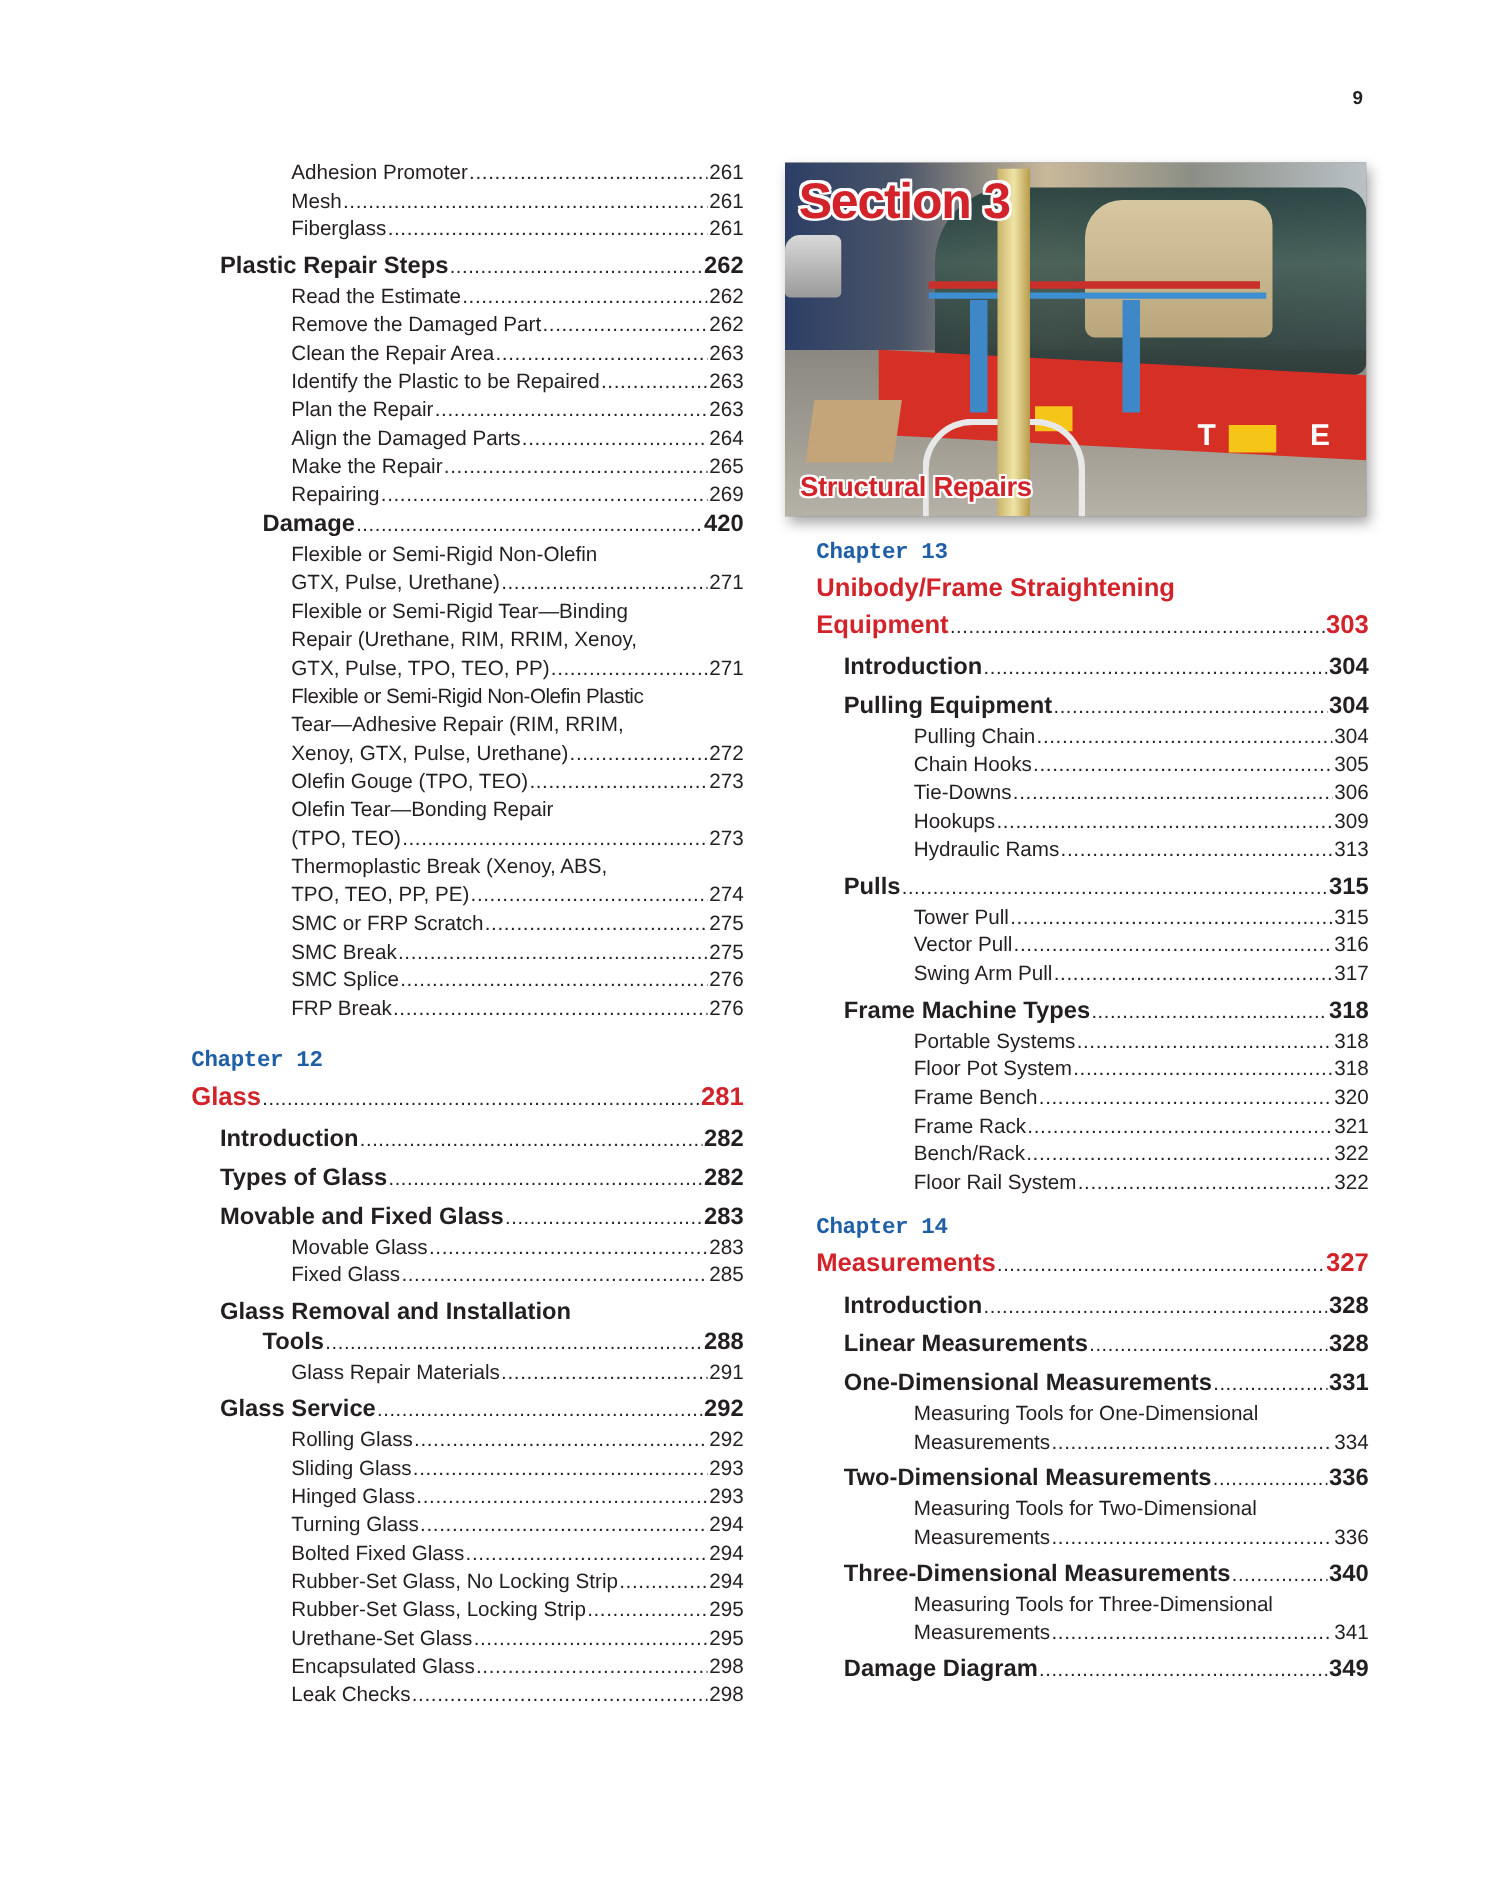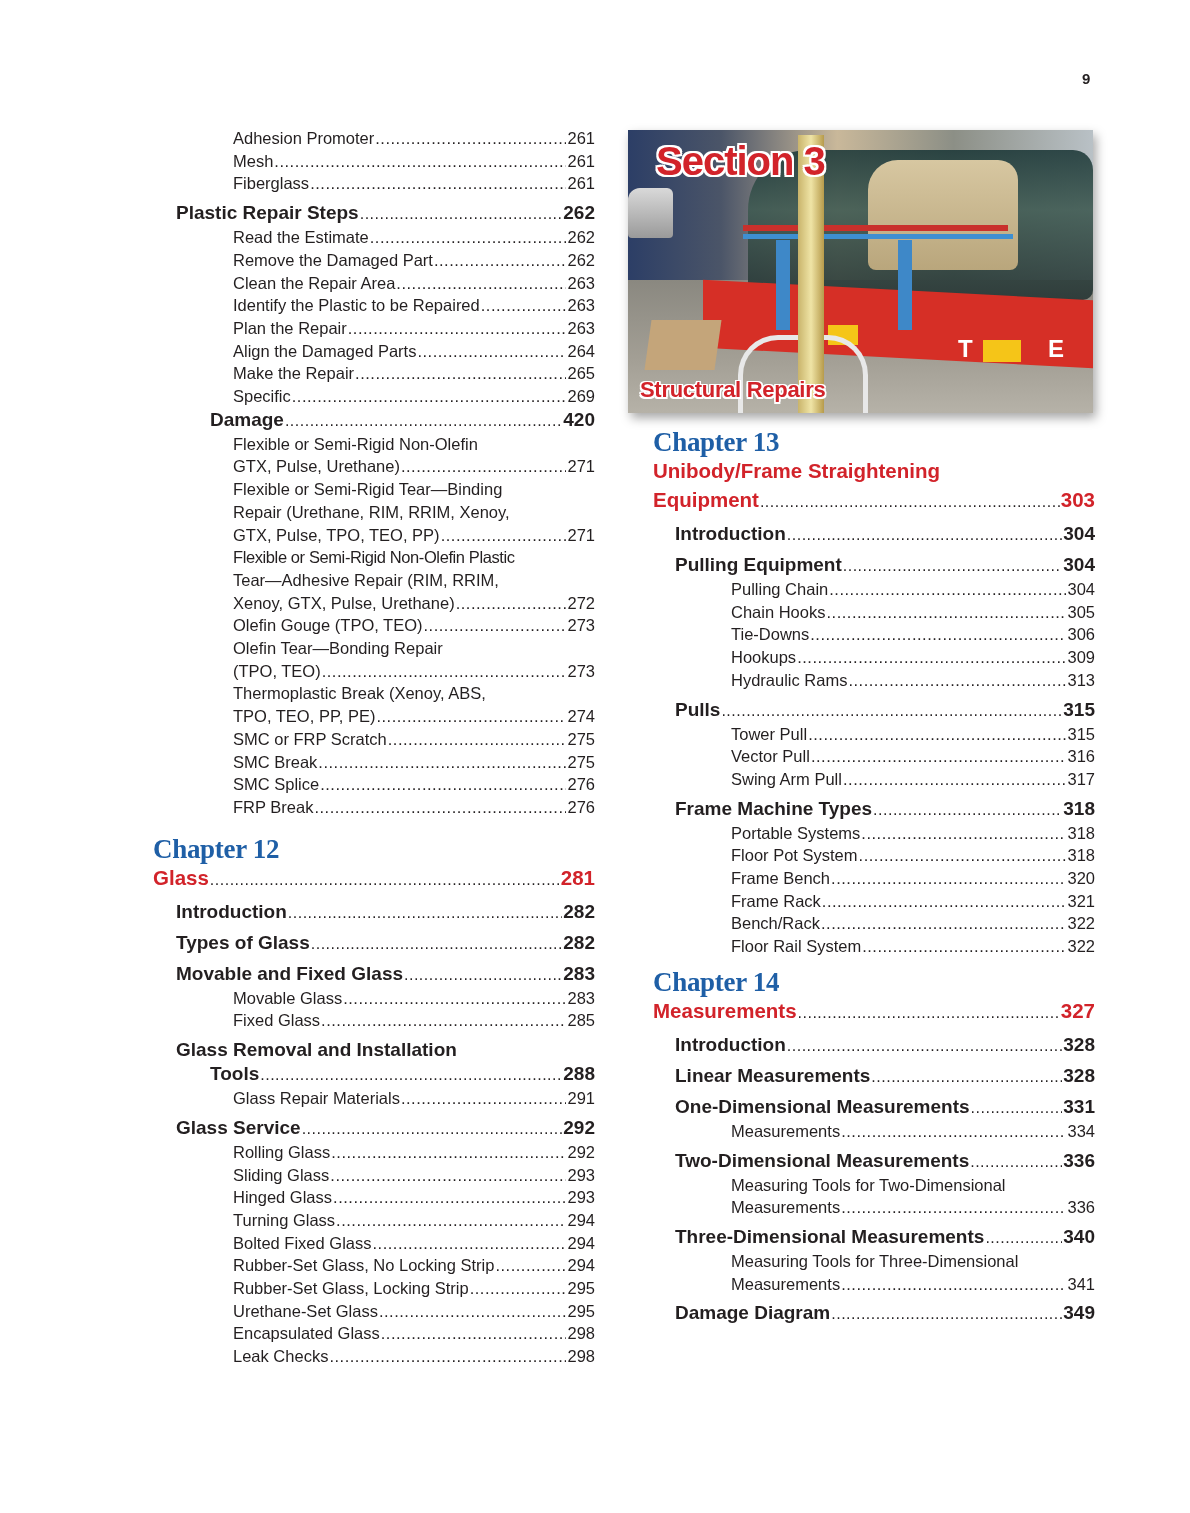--- a/index.html
+++ b/index.html
@@ -17,21 +17,21 @@
   .entry .p { flex:0 0 auto; }
 
   .lv3 { font-size:16.5px; line-height:22.7px; padding-left:80px; }
   .lv3 .d, .lv3 .p { font-size:16.5px; }
   .lv2 { font-size:19px; font-weight:bold; line-height:24px; padding-left:23px; margin-top:6px; }
   .lv2 .d { font-weight:normal; font-size:16px; }
   .lv2.cont { padding-left:57px; margin-top:0;justify-content:flex-end; }
   .lv2.nodots { display:block; }
   .ml { font-size:16.5px; line-height:22.7px; padding-left:80px; white-space:nowrap; }
 
-  .chapter { font-family:Liberation Serif, serif; font-weight:bold; color:#1f5fa6; font-size:27px; line-height:28px; margin-top:12px; letter-spacing:-0.3px; }
+  .chapter { font-family:Liberation Mono, monospace; font-weight:bold; color:#1f5fa6; font-size:18px; line-height:28px; margin-top:12px; letter-spacing:-0.3px; }
   .ch-title { color:#d2232a; font-size:20.5px; font-weight:bold; line-height:29px; }
   .ch-title .d { font-weight:normal; color:#231f20; font-size:16px; }
   .ch-title.plain { display:block; }
 
   .col-right .lv3, .col-right .ml { padding-left:78px; }
   .col-right .lv2 { padding-left:22px; }
 
   .photo { position:absolute; left:628px; top:130px; width:465px; height:283px; box-shadow:3px 5px 10px rgba(0,0,0,0.35); overflow:hidden;
     background:
       linear-gradient(180deg, rgba(60,70,80,0.0) 0%, rgba(0,0,0,0) 100%),
@@ -43,21 +43,21 @@
   .photo .bar-red { position:absolute; left:115px; top:95px; width:265px; height:6px; background:#c9302c; }
   .photo .bar-blue { position:absolute; left:115px; top:104px; width:270px; height:5px; background:#3e8fd1; }
   .photo .bench { position:absolute; left:75px; top:160px; width:390px; height:68px; background:#d62f26; transform:skewY(3deg); }
   .photo .bench-letter { position:absolute; color:#ffffff; font-weight:bold; font-size:24px; top:205px; }
   .photo .tower { position:absolute; left:170px; top:5px; width:26px; height:278px; background:linear-gradient(90deg,#c9b46b,#efe4a6,#b79b4b); }
   .photo .stand { position:absolute; width:14px; height:90px; background:#3e88c8; top:110px; }
   .photo .yellow { position:absolute; background:#f5c518; }
   .photo .box { position:absolute; left:20px; top:190px; width:70px; height:50px; background:#c4a57a; transform:skew(-8deg); }
   .photo .white-car { position:absolute; left:0; top:58px; width:45px; height:50px; background:linear-gradient(180deg,#d9d9d9,#9a9a9a); border-radius:12px 6px 4px 4px; }
   .photo .cart { position:absolute; left:110px; top:205px; width:120px; height:78px; border:5px solid #e8e8e8; border-radius:40px 40px 0 0; border-bottom:none; }
-  .photo .sec-label { position:absolute; left:28px; top:9px; font-size:40px; font-weight:bold; color:#d2232a; letter-spacing:-1px;
+  .photo .sec-label { position:absolute; left:11px; top:9px; font-size:40px; font-weight:bold; color:#d2232a; letter-spacing:-1px;
      text-shadow: -2px -2px 0 #fff, 2px -2px 0 #fff, -2px 2px 0 #fff, 2px 2px 0 #fff, 0 2px 0 #fff, 0 -2px 0 #fff, 2px 0 0 #fff, -2px 0 0 #fff; }
   .photo .sub-label { position:absolute; left:12px; top:247px; font-size:22px; font-weight:bold; color:#d2232a; letter-spacing:-0.3px;
      text-shadow: -1.5px -1.5px 0 #fff, 1.5px -1.5px 0 #fff, -1.5px 1.5px 0 #fff, 1.5px 1.5px 0 #fff, 0 1.5px 0 #fff, 0 -1.5px 0 #fff, 1.5px 0 0 #fff, -1.5px 0 0 #fff; }
 </style>
 </head>
 <body>
 
 <div class="page-num">9</div>
 
 <div class="col col-left">
@@ -111,21 +111,21 @@
       <span class="t">Align the Damaged Parts</span>
       <span class="d"></span>
       <span class="p">264</span>
     </div>
   <div class="entry lv3">
       <span class="t">Make the Repair</span>
       <span class="d"></span>
       <span class="p">265</span>
     </div>
   <div class="entry lv3">
-      <span class="t">Specific</span>
+      <span class="t">Repairing</span>
       <span class="d"></span>
       <span class="p">269</span>
     </div>
 
   <div class="entry lv2 cont">
       <span class="t">Damage</span>
       <span class="d"></span>
       <span class="p">420</span>
     </div>
 
@@ -435,20 +435,21 @@
       <span class="t">Linear Measurements</span>
       <span class="d"></span>
       <span class="p">328</span>
     </div>
 
   <div class="entry lv2">
       <span class="t">One-Dimensional Measurements</span>
       <span class="d"></span>
       <span class="p">331</span>
     </div>
+  <div class="ml">Measuring Tools for One-Dimensional</div>
   <div class="entry lv3">
       <span class="t">Measurements</span>
       <span class="d"></span>
       <span class="p">334</span>
     </div>
 
   <div class="entry lv2">
       <span class="t">Two-Dimensional Measurements</span>
       <span class="d"></span>
       <span class="p">336</span>

